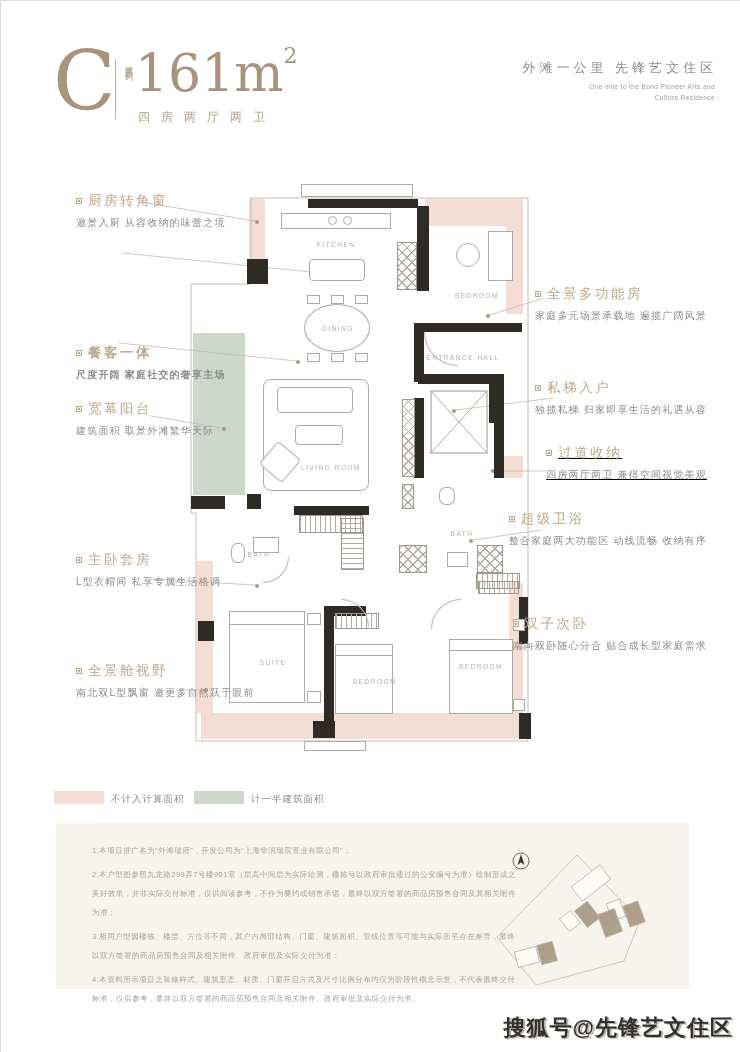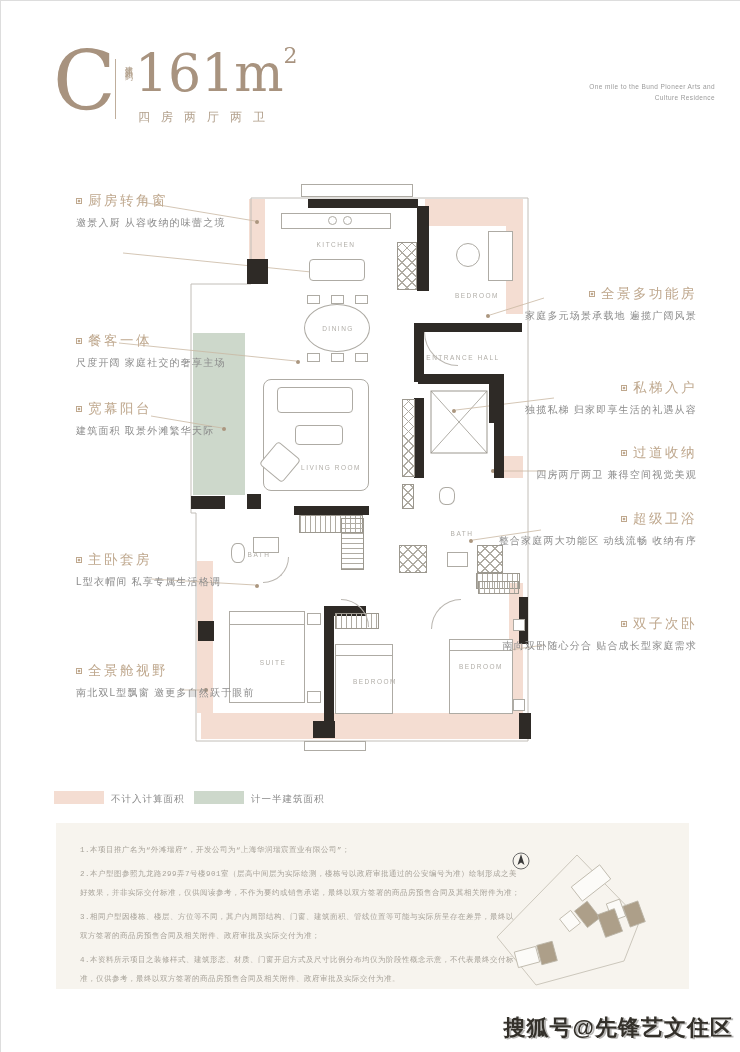--- a/index.html
+++ b/index.html
@@ -31,49 +31,50 @@
   .lbl{position:absolute;font-size:6.5px;letter-spacing:1.5px;color:#b1aea8;white-space:nowrap;transform:translateX(-50%);}
   .arc{position:absolute;box-sizing:border-box;border:1px solid #bab6b0;}
   .overlay{position:absolute;left:0;top:0;pointer-events:none;}
 
   
   .ann{position:absolute;white-space:nowrap;margin-left:28px;}
   .ann-title{font-family:"DejaVu Serif",serif;font-size:13.5px;letter-spacing:2.5px;color:#bfa astray}
   .ann-title{color:#bfa88e;}
   .ann-desc{margin-top:6px;font-size:10px;letter-spacing:1.2px;color:#8c8c8c;}
   .ann.left{left:47px;text-align:left;}
-  .ann.right{right:44px;text-align:right;}
+  .ann.right{right:34px;}
   .marker{display:inline-block;width:6px;height:6px;box-sizing:border-box;border:1px solid #bfa88e;background:radial-gradient(circle,#bfa88e 0 1.5px,transparent 1.6px);margin-right:6px;vertical-align:1px;}
 
   
   .legend-item{position:absolute;height:14px;}
   .legend-swatch{position:absolute;width:50px;height:13px;}
   .legend-swatch.pink-s{background:#f4ddd2;}
   .legend-swatch.green-s{background:#cdd8cb;}
   .legend-label{position:absolute;left:57px;top:2px;font-size:9.5px;letter-spacing:1px;color:#8a8a8a;white-space:nowrap;}
 
   
   .notes-box{position:absolute;left:55px;top:822px;width:633px;height:166px;background:#f7f4ee;}
   .notes-text{position:absolute;left:20px;top:18px;width:445px;font-size:7.5px;line-height:19px;color:#a8a39a;letter-spacing:.5px;}
-  .notes-text p{margin:0 0 5px 4px;font-family:Liberation Mono, monospace;}
+  .notes-text p{margin:0 0 5px 16px;}
   .site-map{position:absolute;right:8px;top:8px;}
 
   
   .watermark{position:absolute;right:8px;top:1012px;font-size:22px;font-weight:bold;color:#33302a;letter-spacing:1px;text-shadow:2px 1px 0 rgba(51,48,42,.35);white-space:nowrap;}
 </style>
 </head>
 <body>
 
 <div class="page">
 
   <div class="unit-letter">C</div>
   <div class="hdr-divider"></div>
   <div class="area-prefix">建筑面积约</div>
   <div class="area-value"><span>161m</span><sup>2</sup></div>
   <div class="layout-text">四房两厅两卫</div>
+  <div class="slogan-cn">外滩一公里 先锋艺文住区</div>
   <div class="slogan-en">
     <div>One mile to the Bund Pioneer Arts and</div>
     <div>Culture Residence</div>
   </div>
 
   <div>
 
     <div class="pink" style="left:248px;top:198px;width:16px;height:60px;"></div>
     <div class="pink" style="left:424px;top:198px;width:98px;height:27px;"></div>
     <div class="pink" style="left:505px;top:225px;width:17px;height:88px;"></div>
@@ -194,21 +195,21 @@
     <div class="lbl" style="left:461px;top:529px;">BATH</div>
     <div class="lbl" style="left:272px;top:658px;">SUITE</div>
     <div class="lbl" style="left:374px;top:677px;">BEDROOM</div>
     <div class="lbl" style="left:480px;top:662px;">BEDROOM</div>
   </div>
 
   <div class="ann left" style="top:191px;">
     <div class="ann-title"><span class="marker"></span><span>厨房转角窗</span></div>
     <div class="ann-desc">邀景入厨 从容收纳的味蕾之境</div>
   </div>
-  <div class="ann left" style="top:331px;">
+  <div class="ann left" style="top:343px;font-weight:bold;">
     <div class="ann-title"><span class="marker"></span><span>餐客一体</span></div>
     <div class="ann-desc">尺度开阔 家庭社交的奢享主场</div>
   </div>
   <div class="ann left" style="top:399px;">
     <div class="ann-title"><span class="marker"></span><span>宽幕阳台</span></div>
     <div class="ann-desc">建筑面积 取景外滩繁华天际</div>
   </div>
   <div class="ann left" style="top:550px;">
     <div class="ann-title"><span class="marker"></span><span>主卧套房</span></div>
     <div class="ann-desc">L型衣帽间 私享专属生活格调</div>
@@ -219,21 +220,21 @@
   </div>
 
   <div class="ann right" style="top:284px;">
     <div class="ann-title"><span class="marker"></span><span>全景多功能房</span></div>
     <div class="ann-desc">家庭多元场景承载地 遍揽广阔风景</div>
   </div>
   <div class="ann right" style="top:378px;">
     <div class="ann-title"><span class="marker"></span><span>私梯入户</span></div>
     <div class="ann-desc">独揽私梯 归家即享生活的礼遇从容</div>
   </div>
-  <div class="ann right" style="top:443px;">
+  <div class="ann right" style="top:443px;text-decoration:underline;">
     <div class="ann-title"><span class="marker"></span><span>过道收纳</span></div>
     <div class="ann-desc">四房两厅两卫 兼得空间视觉美观</div>
   </div>
   <div class="ann right" style="top:509px;">
     <div class="ann-title"><span class="marker"></span><span>超级卫浴</span></div>
     <div class="ann-desc">整合家庭两大功能区 动线流畅 收纳有序</div>
   </div>
   <div class="ann right" style="top:614px;">
     <div class="ann-title"><span class="marker"></span><span>双子次卧</span></div>
     <div class="ann-desc">南向双卧随心分合 贴合成长型家庭需求</div>

